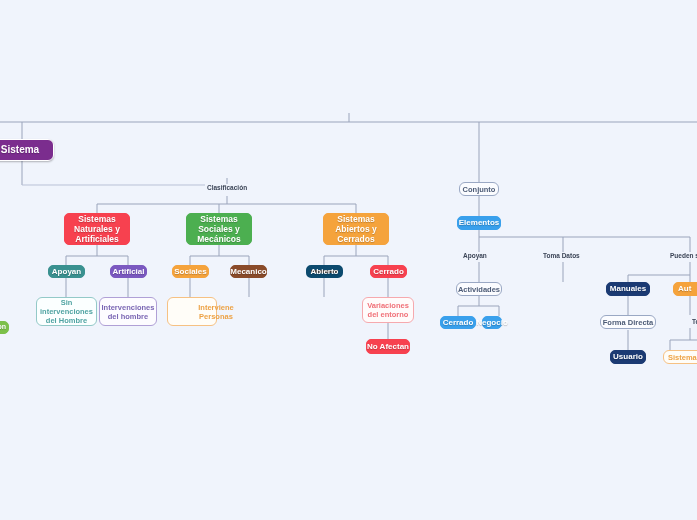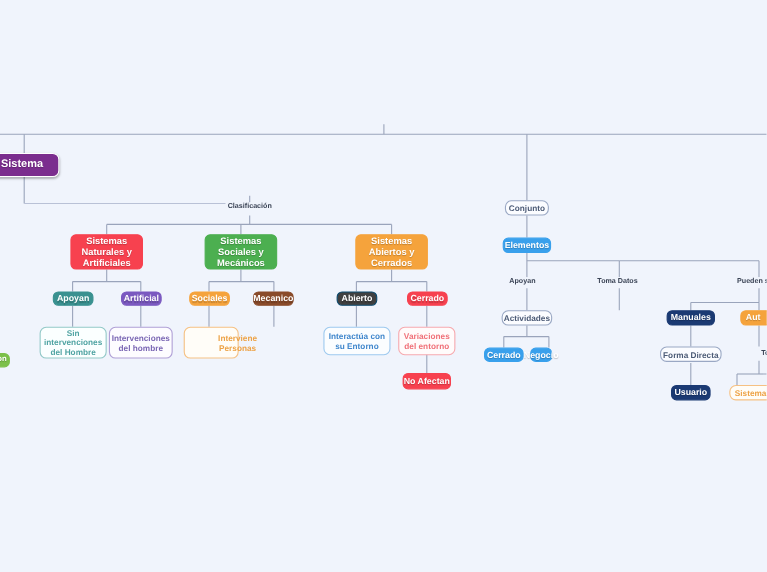--- a/index.html
+++ b/index.html
@@ -39,21 +39,21 @@
         text-shadow:0 1px 1px rgba(0,0,0,.22);}
   .fill.lg{font-size:8.5px;}
   .purple   {background:#7b2d8e;border:1px solid #fff;box-shadow:0 1px 2px rgba(0,0,0,.28);font-size:10px;border-radius:6px;}
   .red      {background:#f7414f;border:1px solid #f7414f;}
   .green    {background:#4caf50;border:1px solid #4caf50;}
   .orange   {background:#f5a33c;border:1px solid #f5a33c;}
   .orange2  {background:#f5a33c;border:1px solid #f5a33c;}
   .teal     {background:#3a9190;border:1px solid #3a9190;}
   .violet   {background:#7b59c0;border:1px solid #7b59c0;}
   .brown    {background:#8a4b2a;border:1px solid #8a4b2a;}
-  .blue     {background:#404040;border:1px solid #0c4a6e;}
+  .blue     {background:#404040;border:5px solid #0c4a6e;}
   .bluebr   {background:#39a0ec;border:1px solid #39a0ec;}
   .navy     {background:#1b3a73;border:1px solid #1b3a73;}
   .lgreen   {background:#7cc04a;border:1px solid #7cc04a;}
 
   
   .out{font-size:7.5px;font-weight:bold;border-radius:6px;background:#fff;}
   .out.teal-o   {border:1px solid #93c9c8;color:#4fa3a2;background:#fbffff;}
   .out.violet-o {border:1px solid #b0a0d6;color:#7a66b4;background:#fdfcff;}
   .out.orange-o {border:1px solid #f6c183;color:#eda245;background:#fffdf8;padding-left:48px;}
   .out.brown-o  {border:1px solid #c59a7e;color:#8a6a52;background:#fffdfb;}
@@ -171,22 +171,20 @@
   <div class="node fill orange" style="left:172px;top:265px;width:37px;height:13px;">Sociales</div>
   <div class="node fill brown" style="left:230px;top:265px;width:37px;height:13px;">Mecanico</div>
   <div class="node out orange-o" style="left:167px;top:297px;width:47px;height:29px;">Interviene
 Personas</div>
 
   <div class="node fill lg orange2" style="left:323px;top:213px;width:66px;height:32px;">Sistemas
 Abiertos y
 Cerrados</div>
   <div class="node fill blue" style="left:306px;top:265px;width:37px;height:13px;">Abierto</div>
   <div class="node fill red" style="left:370px;top:265px;width:37px;height:13px;">Cerrado</div>
-  <div class="node out blue-o" style="left:294px;top:297px;width:61px;height:26px;">Interactúa con
-su Entorno</div>
   <div class="node out red-o" style="left:362px;top:297px;width:52px;height:26px;">Variaciones
 del entorno</div>
   <div class="node fill red" style="left:366px;top:339px;width:44px;height:15px;">No Afectan</div>
 
   <div class="node out grey-o" style="left:459px;top:182px;width:40px;height:14px;text-align:center;">Conjunto</div>
   <div class="node fill bluebr" style="left:457px;top:216px;width:44px;height:14px;">Elementos</div>
 
   <div class="conn-label" style="left:461px;top:252px;">Apoyan</div>
   <div class="conn-label" style="left:541px;top:252px;">Toma Datos</div>
   <div class="conn-label" style="left:668px;top:252px;">Pueden ser</div>

